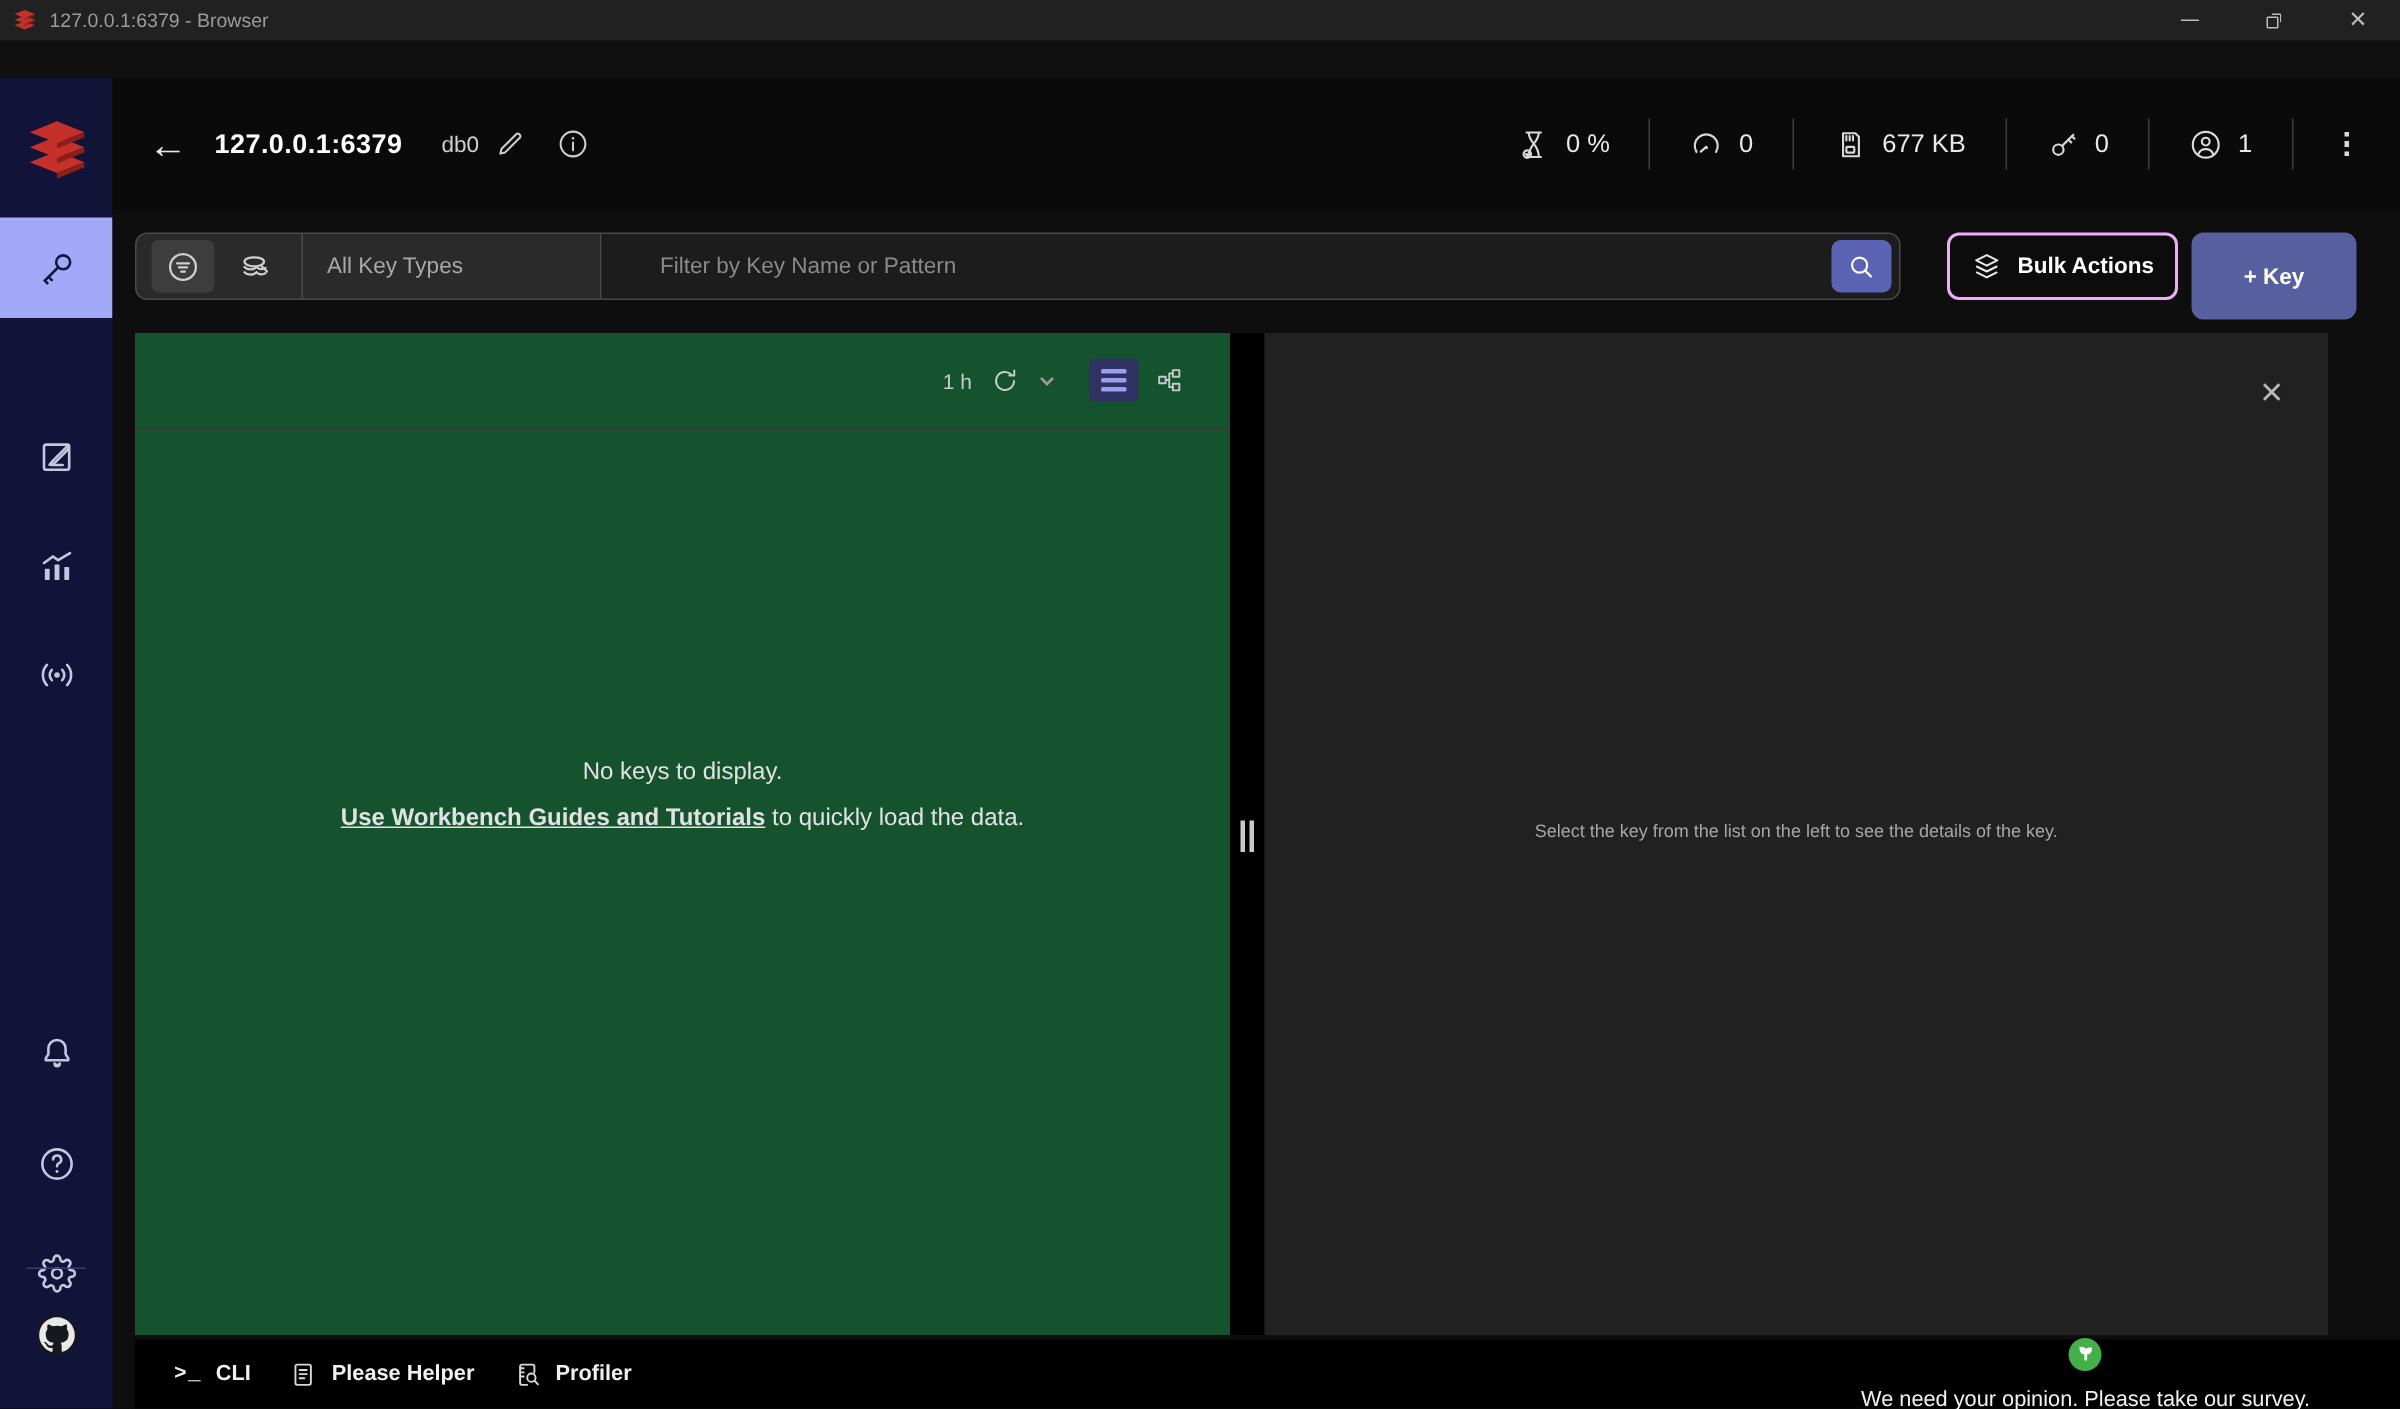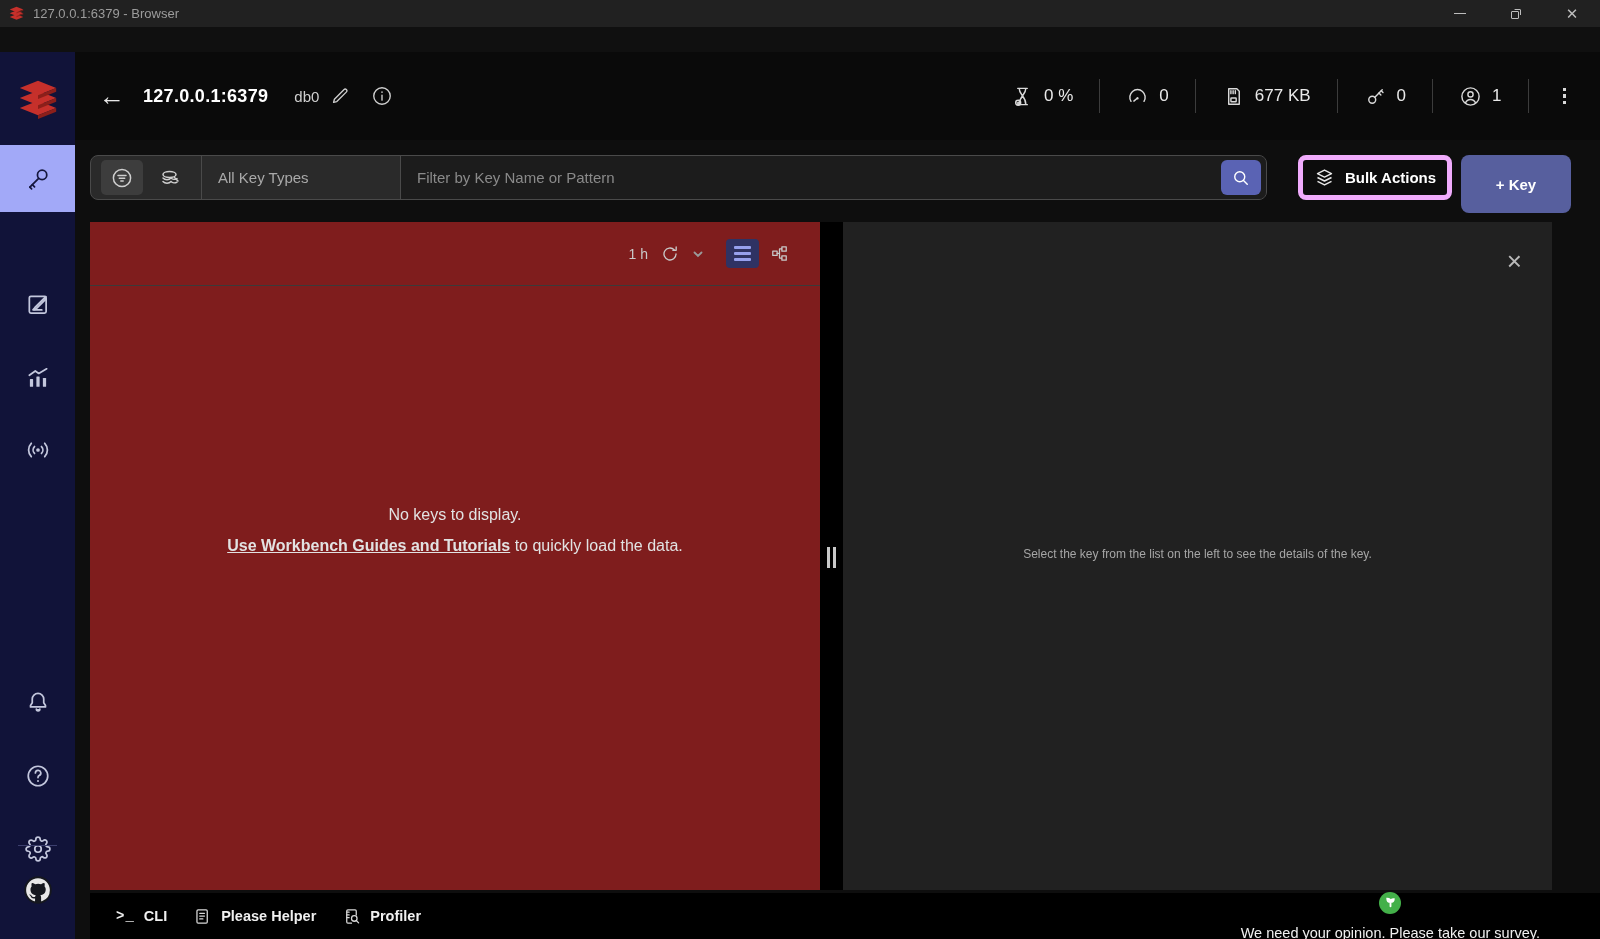--- a/index.html
+++ b/index.html
@@ -57,38 +57,38 @@
   
   .filter-row { position:absolute; top:103px; left:15px; width:1495px; height:45px; }
   .filter-box { position:absolute; left:0; top:0; width:1177px; height:45px; background:#2a2a2a;
                 border:1px solid #4a4a4a; border-radius:8px; display:flex; align-items:stretch; overflow:hidden; }
   .fb-icons { display:flex; align-items:center; gap:6px; padding:0 10px; }
   .fb-iconbtn { width:42px; height:35px; border-radius:5px; display:flex; align-items:center; justify-content:center; }
   .fb-iconbtn.sel { background:#3d3d3d; }
   .fb-ico { width:24px; height:24px; stroke:#cfcfcf; fill:none; stroke-width:1.5; stroke-linecap:round; }
   .fb-div { width:1px; background:#4a4a4a; }
   .fb-type { width:198px; display:flex; align-items:center; padding-left:16px; font-size:15px; color:#a9a9a9; }
-  .fb-input-wrap { flex:1; background:#1c1c1c; display:flex; align-items:center; }
+  .fb-input-wrap { flex:1; background:#1c1c1c; display:flex; align-items:center;padding-left:23px; }
   .fb-input { flex:1; background:transparent; border:none; outline:none; color:#e5e5e5;
               font-size:15px; padding-left:16px; font-family:"Liberation Sans",sans-serif; }
   .fb-input::placeholder { color:#8a8a8a; }
   .fb-search-btn { width:40px; height:35px; margin:4px 5px 4px 0; border-radius:6px; background:#5a63b4;
                    display:flex; align-items:center; justify-content:center; flex:0 0 auto; }
   .fb-search-btn svg { width:20px; height:20px; stroke:#fff; fill:none; stroke-width:1.7; stroke-linecap:round; }
   .bulk-btn { position:absolute; left:1208px; top:0; width:154px; height:45px; background:#0c0c0c;
-              border:5px solid #f0abfc; border-radius:8px; display:flex; align-items:center; justify-content:center;
+              border:2px solid #f0abfc; border-radius:8px; display:flex; align-items:center; justify-content:center;
               gap:10px; color:#fff; font-size:15px; font-weight:700; }
   .bulk-btn svg { width:21px; height:21px; stroke:#e8e8e8; fill:none; stroke-width:1.6; stroke-linejoin:round; }
   .addkey-btn { position:absolute; left:1371px; top:0; width:110px; height:58px; background:#575f9e;
                 border:none; border-radius:8px; color:#fff; font-size:15px; font-weight:700;
                 display:flex; align-items:center; justify-content:center; }
 
   
   .panels { position:absolute; top:170px; left:15px; width:1537px; height:668px; }
-  .key-panel { position:absolute; left:0; top:0; width:730px; height:668px; background:#7f1d1d; }
+  .key-panel { position:absolute; left:0; top:0; width:730px; height:668px; background:#14532d; }
   .kp-header { height:64px; border-bottom:1px solid #3a3a3a; display:flex; align-items:center;
                justify-content:flex-end; padding-right:24px; gap:12px; }
   .kp-refresh-label { font-size:14px; color:#c9c9c9; }
   .kp-ico { width:20px; height:20px; stroke:#c9c9c9; fill:none; stroke-width:1.6; stroke-linecap:round; stroke-linejoin:round; }
   .chev { width:12px; height:12px; stroke:#9a9a9a; fill:none; stroke-width:1.8; stroke-linecap:round; }
   .view-toggles { display:flex; gap:4px; margin-left:10px; }
   .vt-btn { width:33px; height:29px; border-radius:4px; display:flex; align-items:center; justify-content:center; }
   .vt-btn.active { background:#2f3263; }
   .list-glyph { display:flex; flex-direction:column; gap:3px; }
   .list-glyph i { width:17px; height:3.2px; background:#97a0ee; border-radius:1px; display:block; }

